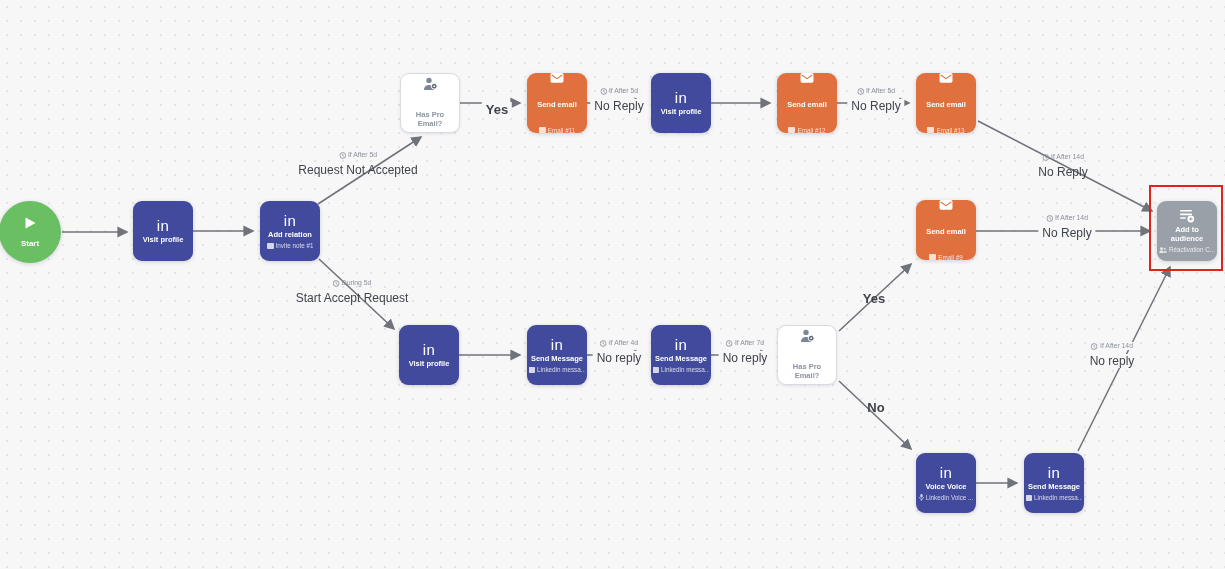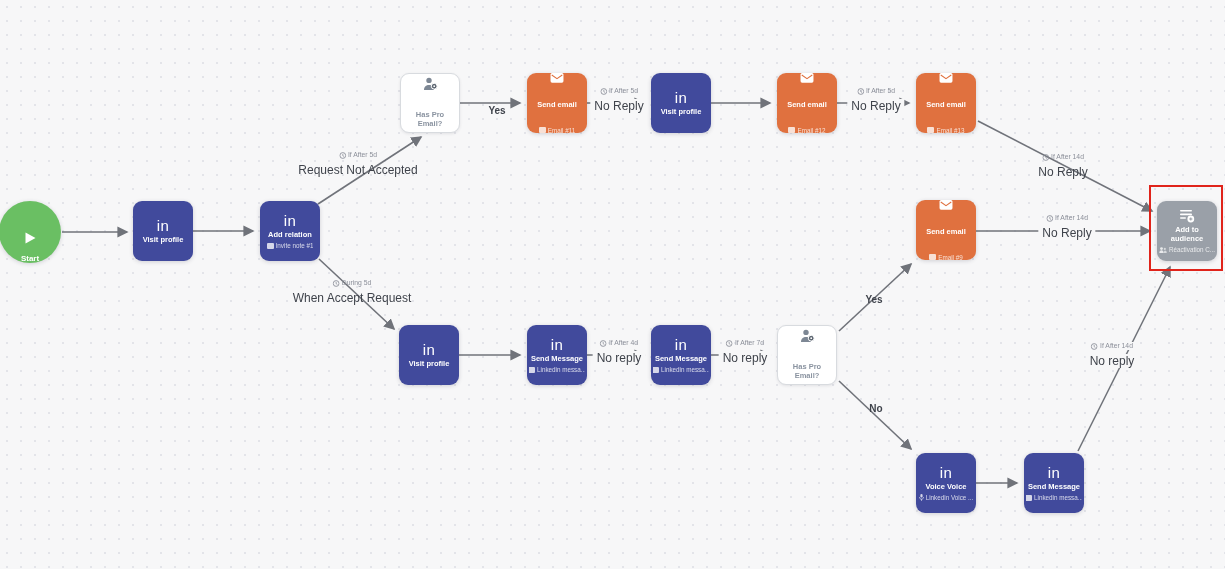--- a/index.html
+++ b/index.html
@@ -30,31 +30,31 @@
   .node.white{background:#fff; border:1px solid #d8dbdf; color:var(--white-node-text); box-shadow:0 1px 3px rgba(40,40,60,.10);gap:20px;}
   .node-title{font-size:7.5px; font-weight:bold; line-height:1.15; padding:0 2px;}
   .node.white .node-title{color:var(--white-node-text);}
   .in-icon{font-size:15px; font-weight:400; line-height:1; letter-spacing:.5px;}
   .node-sub{display:flex; align-items:center; justify-content:center; gap:2px; font-size:6.3px; color:rgba(255,255,255,.78); max-width:56px; white-space:nowrap; overflow:hidden;}
   .node-sub svg{flex:none;}
 
   .start-node{
     position:absolute; left:-1px; top:201px; width:62px; height:62px; border-radius:50%;
     background:var(--start-green); display:flex; flex-direction:column; align-items:center;
-    justify-content:flex-end; gap:10px; color:#fff; cursor:pointer;
+    justify-content:center; gap:10px; color:#fff; cursor:pointer;
     box-shadow:0 1px 4px rgba(40,40,60,.18);
   }
   .start-label{font-size:8px; font-weight:bold;}
 
   .elabel{position:absolute; transform:translateX(-50%); text-align:center; line-height:1.2; pointer-events:none;}
   .elabel .l1{display:flex; align-items:center; justify-content:center; gap:2px; font-size:6.8px; color:#8b8f99; white-space:nowrap;}
   .elabel .l2{font-size:12px; font-weight:normal; color:#3f434b; white-space:nowrap;}
   .elabel.masked .l2{background:var(--background); padding:0 4px;}
   .elabel.maskall .l1{background:var(--background); padding:0 3px;}
-  .elabel .single{display:inline-block; font-size:10px; font-weight:bold; color:#3f434b; background:var(--background); padding:0 4px; white-space:nowrap;}
+  .elabel .single{display:inline-block; font-size:13px; font-weight:bold; color:#3f434b; background:var(--background); padding:0 4px; white-space:nowrap;}
   .elabel .single.nobg{background:transparent;}
 
   .selection-box{
     position:absolute; left:1149px; top:185px; width:74px; height:86px;
     border:2px solid var(--selection-red); pointer-events:none;
   }
 </style>
 </head>
 <body>
 
@@ -309,21 +309,21 @@
   </div>
 
   <div class="elabel" style="left:352px;top:279px">
     <span class="l1">
         <svg width="7" height="7" viewBox="0 0 8 8">
           <circle cx="4" cy="4" r="3.3" stroke="#8b8f99" stroke-width="1" fill="none"></circle>
           <path d="M4 2.2v2l1.4.9" stroke="#8b8f99" stroke-width="0.9" fill="none"></path>
         </svg>
         <span>During 5d</span>
       </span>
-    <span class="l2">When Accept Request</span>
+    <span class="l2">Start Accept Request</span>
   </div>
 
   <div class="elabel masked" style="left:619px;top:339px">
     <span class="l1">
         <svg width="7" height="7" viewBox="0 0 8 8">
           <circle cx="4" cy="4" r="3.3" stroke="#8b8f99" stroke-width="1" fill="none"></circle>
           <path d="M4 2.2v2l1.4.9" stroke="#8b8f99" stroke-width="0.9" fill="none"></path>
         </svg>
         <span>If After 4d</span>
       </span>

